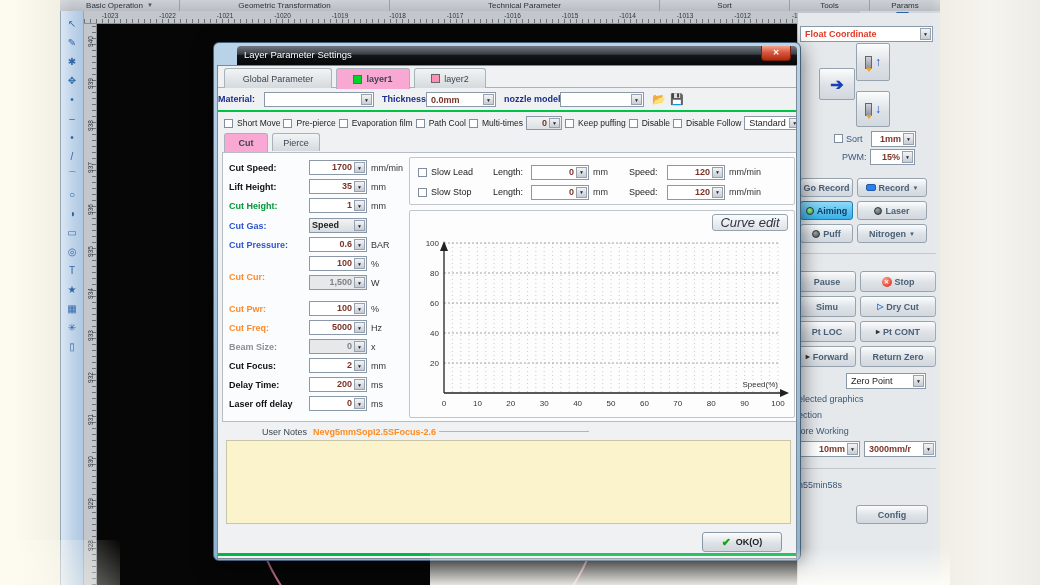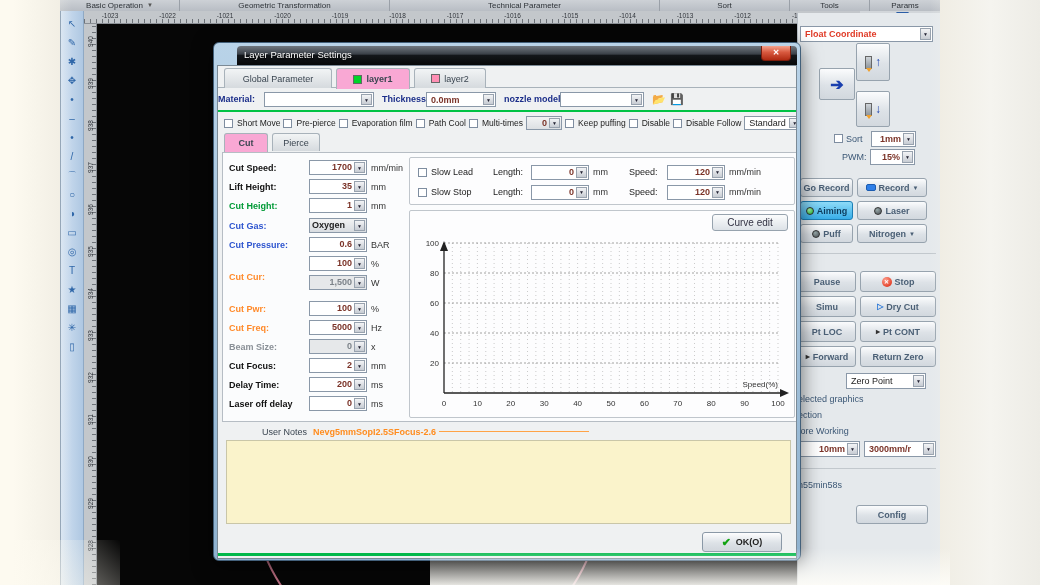--- a/index.html
+++ b/index.html
@@ -112,21 +112,21 @@
   .fld.dis .val { color:#7d838a; }
   .punit { margin-left:4px; color:#333; }
 
   .groupbox { position:absolute; background:#fdfdfe; border:1px solid #c0c6cc; border-radius:2px; }
   .srow { position:absolute; left:8px; right:4px; height:16px; display:flex; align-items:center; font-size:9px; color:#222; }
   .srow .lab { font-weight:normal; }
   .curve-checks { position:absolute; left:8px; top:5px; right:6px; height:17px; display:flex; align-items:center;
     gap:4px; font-size:9px; color:#222; }
   .curve-btn { position:absolute; right:6px; top:3px; width:76px; height:17px;
     background:linear-gradient(#fbfcfd,#dde2e7); border:1px solid #97a3ae; border-radius:3px;
-    font-size:10px; color:#334; display:flex; align-items:center; justify-content:center; cursor:pointer; }
+    font-size:13px; color:#334; display:flex; align-items:center; justify-content:center; cursor:pointer;font-style:italic; }
 
   .notesrow { position:absolute; left:8px; top:359px; right:12px; height:13px; display:flex; align-items:center; font-size:9px; }
   .notes-label { color:#3a4550;padding-left:36px; }
   .notes-value { color:#ff8c1e; font-weight:bold; margin-left:6px; }
   .notes-rule { flex:1; max-width:150px; border-top:1px solid #ffa347; margin-left:3px; }
   .notes-area { position:absolute; left:8px; top:374px; width:565px; height:84px; background:#faf3cb;
     border:1px solid #c9c6a8; }
   .ok-btn { position:absolute; left:484px; top:466px; width:80px; height:20px;
     background:linear-gradient(#fdfdfe,#dde2e7 55%,#d0d6dc); border:1px solid #8a98a6; border-radius:3px;
     font-size:9px; font-weight:bold; color:#222; display:flex; align-items:center; justify-content:center; gap:5px; cursor:pointer; }
@@ -456,21 +456,21 @@
           <span class="plabel green">Cut Height:</span>
           <div class="fld">
               <span class="val">1</span>
               <span class="darr">▼</span>
             </div>
           <span class="punit">mm</span>
         </div>
         <div class="prow" style="top:64px">
           <span class="plabel blue">Cut Gas:</span>
           <div class="fld sel">
-              <span class="val">Oxygen</span>
+              <span class="val">Speed</span>
               <span class="darr">▼</span>
             </div>
         </div>
         <div class="prow" style="top:83px">
           <span class="plabel blue">Cut Pressure:</span>
           <div class="fld">
               <span class="val">0.6</span>
               <span class="darr">▼</span>
             </div>
           <span class="punit">BAR</span>

